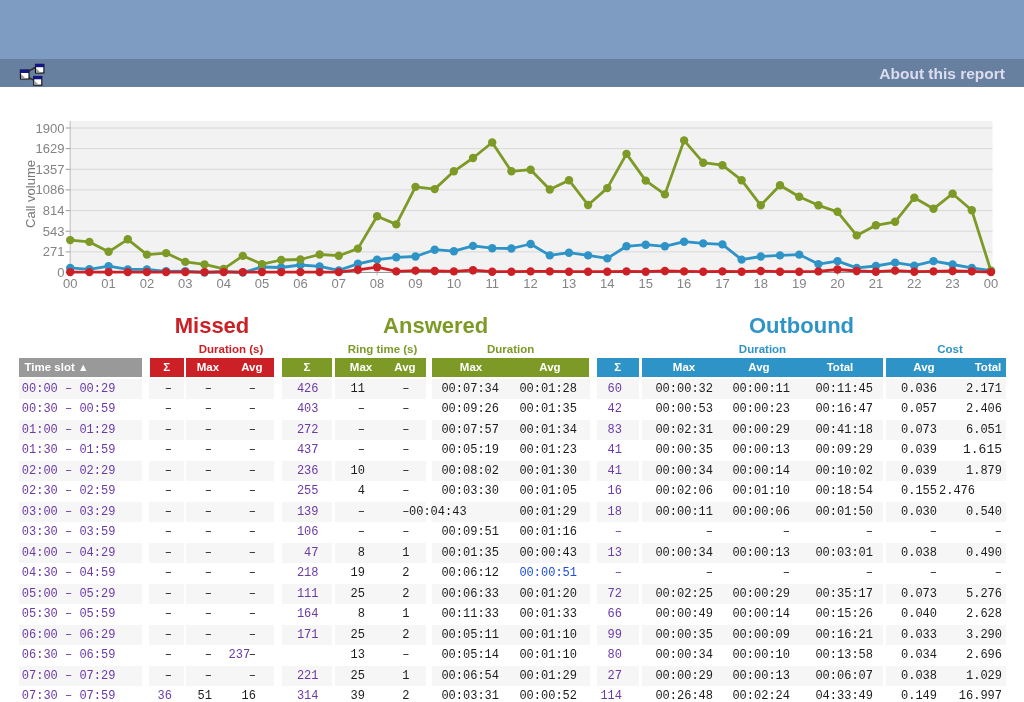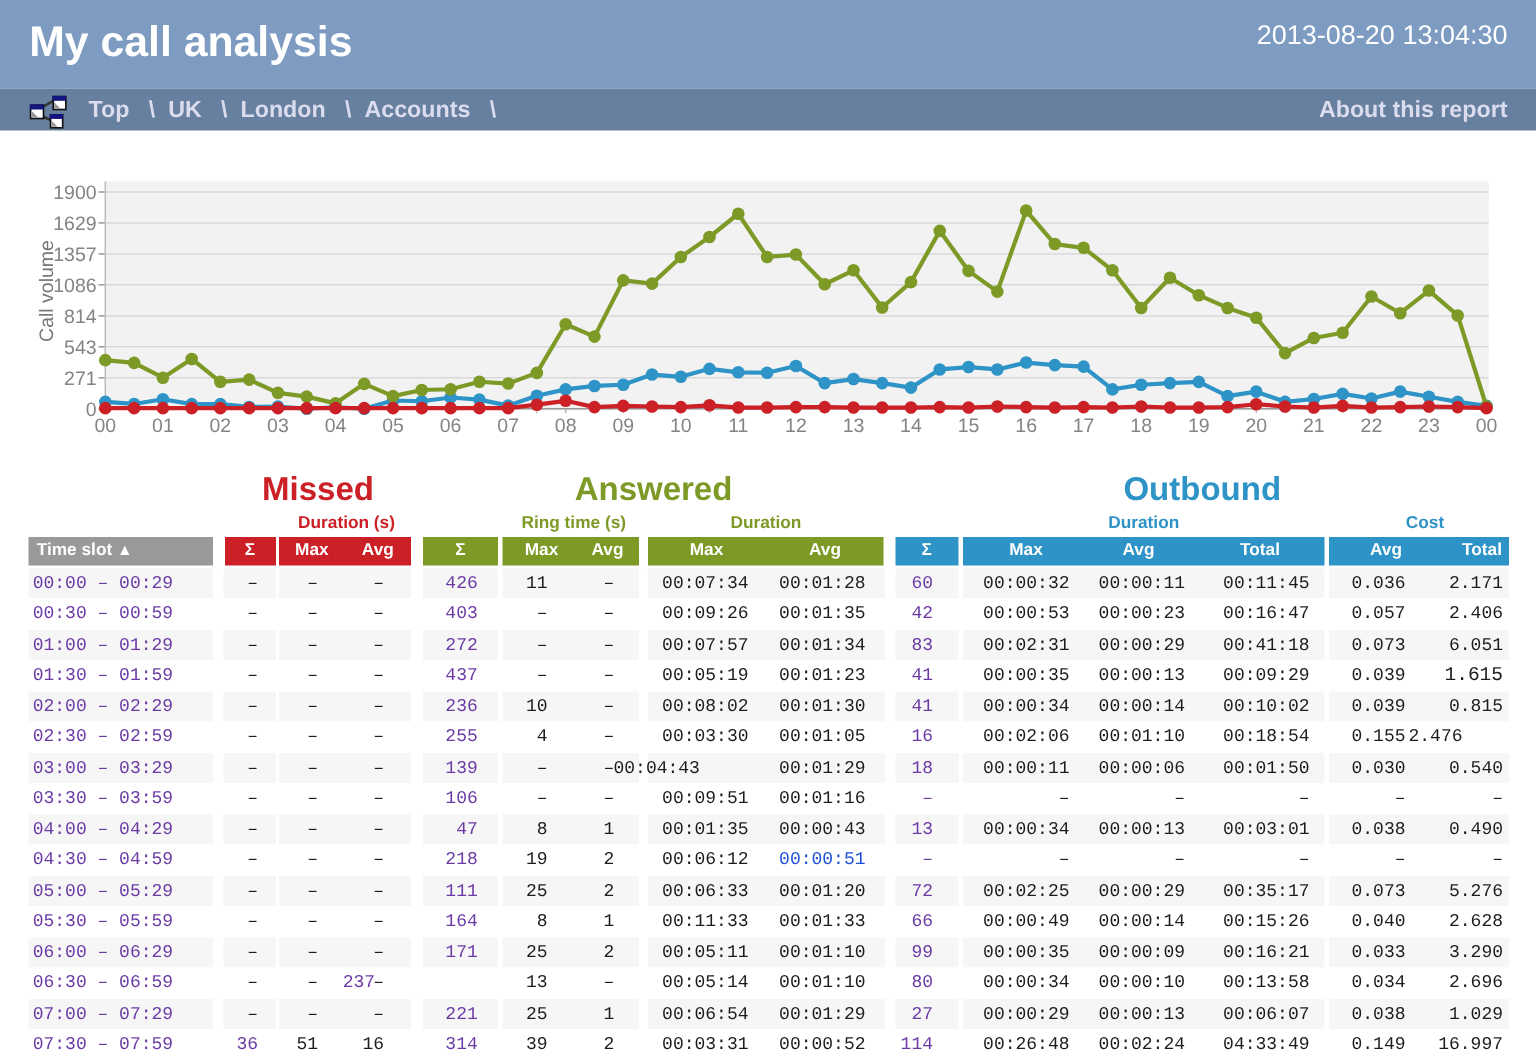--- a/index.html
+++ b/index.html
@@ -1,37 +1,34 @@
 <!DOCTYPE html>
 <html><head><meta charset="utf-8"><title>My call analysis</title>
 <style>
 *{margin:0;padding:0;box-sizing:border-box}
 body{width:1024px;height:702px;position:relative;font-family:"Liberation Sans",sans-serif;background:#fff;overflow:hidden}
 </style></head>
 <body>
 <div style="position:absolute;left:0;top:0;width:1024px;height:59px;background:#7e9bc1">
-  <div style="position:absolute;left:19.5px;top:11.5px;font-size:28.5px;font-weight:bold;color:#fff">My call analysis</div>
-  <div style="position:absolute;right:19px;top:13px;font-size:18px;color:#fff">2013-08-20 13:04:30</div>
 </div>
 <div style="position:absolute;left:0;top:59px;width:1024px;height:28px;background:#68809f">
   <svg width="30" height="26" style="position:absolute;left:17px;top:3px">
     <path d="M11 9.5 L19 5 M11 15.5 L18 18.5" stroke="#33332b" stroke-width="1.7" fill="none"></path>
     <g>
       <rect x="3.4" y="8.1" width="8.6" height="8.9" fill="#ffffff" stroke="#0f0f0f" stroke-width="1.1"></rect>
       <path d="M4 16.4 L4 11.9 L8.5 16.4 Z" fill="#9a9a9a"></path>
       <rect x="2.9" y="7.6" width="9.2" height="3.4" fill="#15157f"></rect>
       <rect x="18.5" y="2.4" width="8.4" height="8.6" fill="#ffffff" stroke="#0f0f0f" stroke-width="1.1"></rect>
       <path d="M19.1 10.4 L19.1 6.2 L23.3 10.4 Z" fill="#9a9a9a"></path>
       <rect x="18.0" y="1.9" width="9.0" height="3.3" fill="#15157f"></rect>
       <rect x="16.7" y="14.5" width="8.1" height="8.7" fill="#ffffff" stroke="#0f0f0f" stroke-width="1.1"></rect>
       <path d="M17.3 22.5 L17.3 18.4 L21.4 22.5 Z" fill="#9a9a9a"></path>
       <rect x="16.2" y="14.0" width="8.7" height="3.3" fill="#15157f"></rect>
     </g>
   </svg>
-  <div style="position:absolute;left:59px;top:5.5px;font-size:15.5px;font-weight:bold;color:#dcdcef">Top&nbsp;&nbsp; \ &nbsp;UK&nbsp;&nbsp; \ &nbsp;London&nbsp;&nbsp; \ &nbsp;Accounts&nbsp;&nbsp; \</div>
   <div style="position:absolute;right:19px;top:5.5px;font-size:15.5px;font-weight:bold;color:#dcdcef">About this report</div>
 </div>
 <svg width="1024" height="300" style="position:absolute;left:0;top:0">
     <rect x="70.2" y="121.0" width="922.3" height="151.5" fill="#f2f2f2"></rect>
     <line x1="70.2" y1="272.5" x2="992.5" y2="272.5" stroke="#d8d8d8" stroke-width="1"></line>
     <line x1="65.7" y1="272.5" x2="70.2" y2="272.5" stroke="#999" stroke-width="1"></line>
     <text x="64.4" y="277.0" font-size="13" fill="#848484" text-anchor="end" font-family="Liberation Sans, sans-serif">0</text>
     <line x1="70.2" y1="251.9" x2="992.5" y2="251.9" stroke="#d8d8d8" stroke-width="1"></line>
     <line x1="65.7" y1="251.9" x2="70.2" y2="251.9" stroke="#999" stroke-width="1"></line>
     <text x="64.4" y="256.4" font-size="13" fill="#848484" text-anchor="end" font-family="Liberation Sans, sans-serif">271</text>
@@ -404,21 +401,21 @@
 <div style="position:absolute;left:228.5px;width:90px;text-align:right;top:460.72px;height:20.48px;line-height:20.48px;font-family:'Liberation Mono',monospace;font-size:12px;color:#6b3aa5">236</div>
 <div style="position:absolute;left:275.0px;width:90px;text-align:right;top:460.72px;height:20.48px;line-height:20.48px;font-family:'Liberation Mono',monospace;font-size:12px;color:#1c1c1c">10</div>
 <div style="position:absolute;left:319.5px;width:90px;text-align:right;top:460.72px;height:20.48px;line-height:20.48px;font-family:'Liberation Mono',monospace;font-size:12px;color:#1c1c1c">–</div>
 <div style="position:absolute;left:409.0px;width:90px;text-align:right;top:460.72px;height:20.48px;line-height:20.48px;font-family:'Liberation Mono',monospace;font-size:12px;color:#1c1c1c">00:08:02</div>
 <div style="position:absolute;left:487.0px;width:90px;text-align:right;top:460.72px;height:20.48px;line-height:20.48px;font-family:'Liberation Mono',monospace;font-size:12px;color:#1c1c1c">00:01:30</div>
 <div style="position:absolute;left:532.0px;width:90px;text-align:right;top:460.72px;height:20.48px;line-height:20.48px;font-family:'Liberation Mono',monospace;font-size:12px;color:#6b3aa5">41</div>
 <div style="position:absolute;left:623.0px;width:90px;text-align:right;top:460.72px;height:20.48px;line-height:20.48px;font-family:'Liberation Mono',monospace;font-size:12px;color:#1c1c1c">00:00:34</div>
 <div style="position:absolute;left:700.0px;width:90px;text-align:right;top:460.72px;height:20.48px;line-height:20.48px;font-family:'Liberation Mono',monospace;font-size:12px;color:#1c1c1c">00:00:14</div>
 <div style="position:absolute;left:783.0px;width:90px;text-align:right;top:460.72px;height:20.48px;line-height:20.48px;font-family:'Liberation Mono',monospace;font-size:12px;color:#1c1c1c">00:10:02</div>
 <div style="position:absolute;left:847.0px;width:90px;text-align:right;top:460.72px;height:20.48px;line-height:20.48px;font-family:'Liberation Mono',monospace;font-size:12px;color:#1c1c1c">0.039</div>
-<div style="position:absolute;left:912.0px;width:90px;text-align:right;top:460.72px;height:20.48px;line-height:20.48px;font-family:'Liberation Mono',monospace;font-size:12px;color:#1c1c1c">0.815</div>
+<div style="position:absolute;left:912.0px;width:90px;text-align:right;top:460.72px;height:20.48px;line-height:20.48px;font-family:'Liberation Mono',monospace;font-size:12px;color:#1c1c1c">1.879</div>
 <div style="position:absolute;left:21.8px;top:481.20px;height:20.48px;line-height:20.48px;font-family:'Liberation Mono',monospace;font-size:12px;color:#6b3aa5">02:30 – 02:59</div>
 <div style="position:absolute;left:82.0px;width:90px;text-align:right;top:481.20px;height:20.48px;line-height:20.48px;font-family:'Liberation Mono',monospace;font-size:12px;color:#1c1c1c">–</div>
 <div style="position:absolute;left:122.0px;width:90px;text-align:right;top:481.20px;height:20.48px;line-height:20.48px;font-family:'Liberation Mono',monospace;font-size:12px;color:#1c1c1c">–</div>
 <div style="position:absolute;left:166.0px;width:90px;text-align:right;top:481.20px;height:20.48px;line-height:20.48px;font-family:'Liberation Mono',monospace;font-size:12px;color:#1c1c1c">–</div>
 <div style="position:absolute;left:228.5px;width:90px;text-align:right;top:481.20px;height:20.48px;line-height:20.48px;font-family:'Liberation Mono',monospace;font-size:12px;color:#6b3aa5">255</div>
 <div style="position:absolute;left:275.0px;width:90px;text-align:right;top:481.20px;height:20.48px;line-height:20.48px;font-family:'Liberation Mono',monospace;font-size:12px;color:#1c1c1c">4</div>
 <div style="position:absolute;left:319.5px;width:90px;text-align:right;top:481.20px;height:20.48px;line-height:20.48px;font-family:'Liberation Mono',monospace;font-size:12px;color:#1c1c1c">–</div>
 <div style="position:absolute;left:409.0px;width:90px;text-align:right;top:481.20px;height:20.48px;line-height:20.48px;font-family:'Liberation Mono',monospace;font-size:12px;color:#1c1c1c">00:03:30</div>
 <div style="position:absolute;left:487.0px;width:90px;text-align:right;top:481.20px;height:20.48px;line-height:20.48px;font-family:'Liberation Mono',monospace;font-size:12px;color:#1c1c1c">00:01:05</div>
 <div style="position:absolute;left:532.0px;width:90px;text-align:right;top:481.20px;height:20.48px;line-height:20.48px;font-family:'Liberation Mono',monospace;font-size:12px;color:#6b3aa5">16</div>

